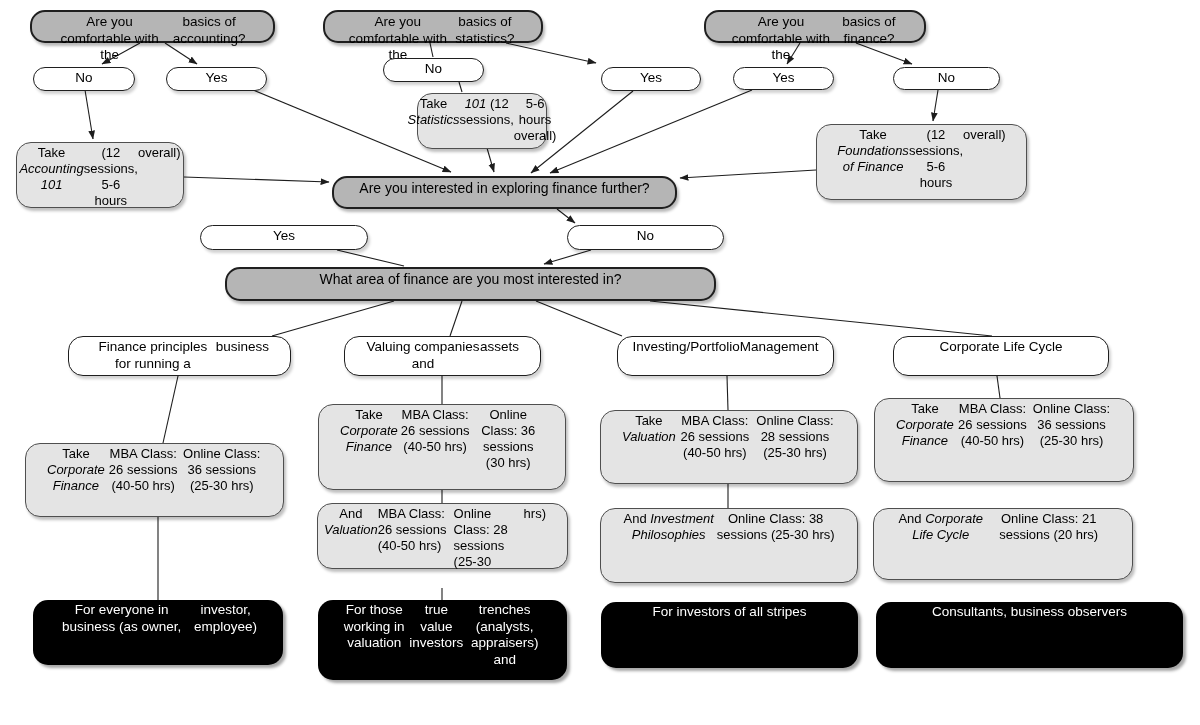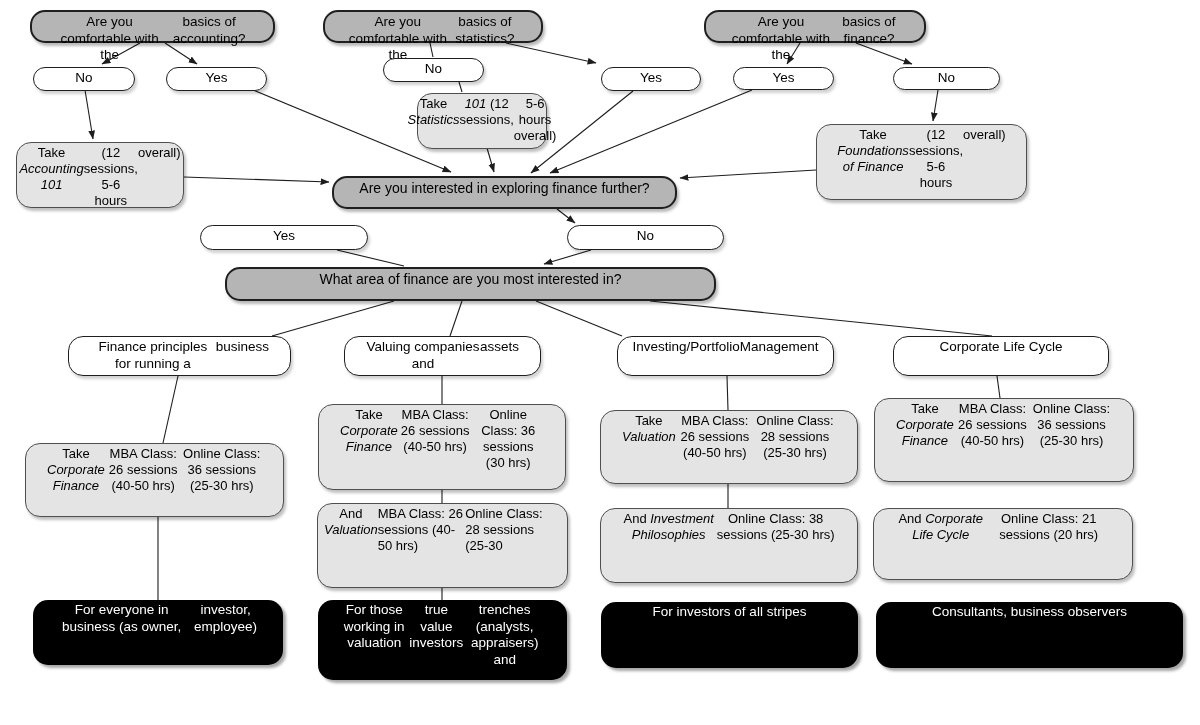--- a/index.html
+++ b/index.html
@@ -143,24 +143,25 @@
   <div class="node light" style="left:25px;top:443px;width:259px;height:74px;">
       <div class="ln"><span>Take </span><i>Corporate Finance</i></div>
       <div class="ln"><span>MBA Class: 26 sessions (40-50 hrs)</span></div>
       <div class="ln"><span>Online Class: 36 sessions (25-30 hrs)</span></div>
     </div>
   <div class="node light" style="left:318px;top:404px;width:248px;height:86px;">
       <div class="ln"><span>Take </span><i>Corporate Finance</i></div>
       <div class="ln"><span>MBA Class: 26 sessions (40-50 hrs)</span></div>
       <div class="ln"><span>Online Class: 36 sessions (30 hrs)</span></div>
     </div>
-  <div class="node light align-left" style="left:317px;top:503px;width:251px;height:85px;">
+  <div class="node light align-left" style="left:317px;top:503px;width:251px;height:66px;">
       <div class="ln center"><span>And </span><i>Valuation</i></div>
       <div class="ln"><span>MBA Class: 26 sessions (40-50 hrs)</span></div>
       <div class="ln"><span>Online Class: 28 sessions (25-30</span></div>
+      <div class="ln"><span>hrs)</span></div>
     </div>
   <div class="node light" style="left:600px;top:410px;width:258px;height:74px;">
       <div class="ln"><span>Take </span><i>Valuation</i></div>
       <div class="ln"><span>MBA Class: 26 sessions (40-50 hrs)</span></div>
       <div class="ln"><span>Online Class: 28 sessions (25-30 hrs)</span></div>
     </div>
   <div class="node light" style="left:600px;top:508px;width:258px;height:75px;">
       <div class="ln"><span>And </span><i>Investment Philosophies</i></div>
       <div class="ln"><span>Online Class: 38 sessions (25-30 hrs)</span></div>
     </div>

